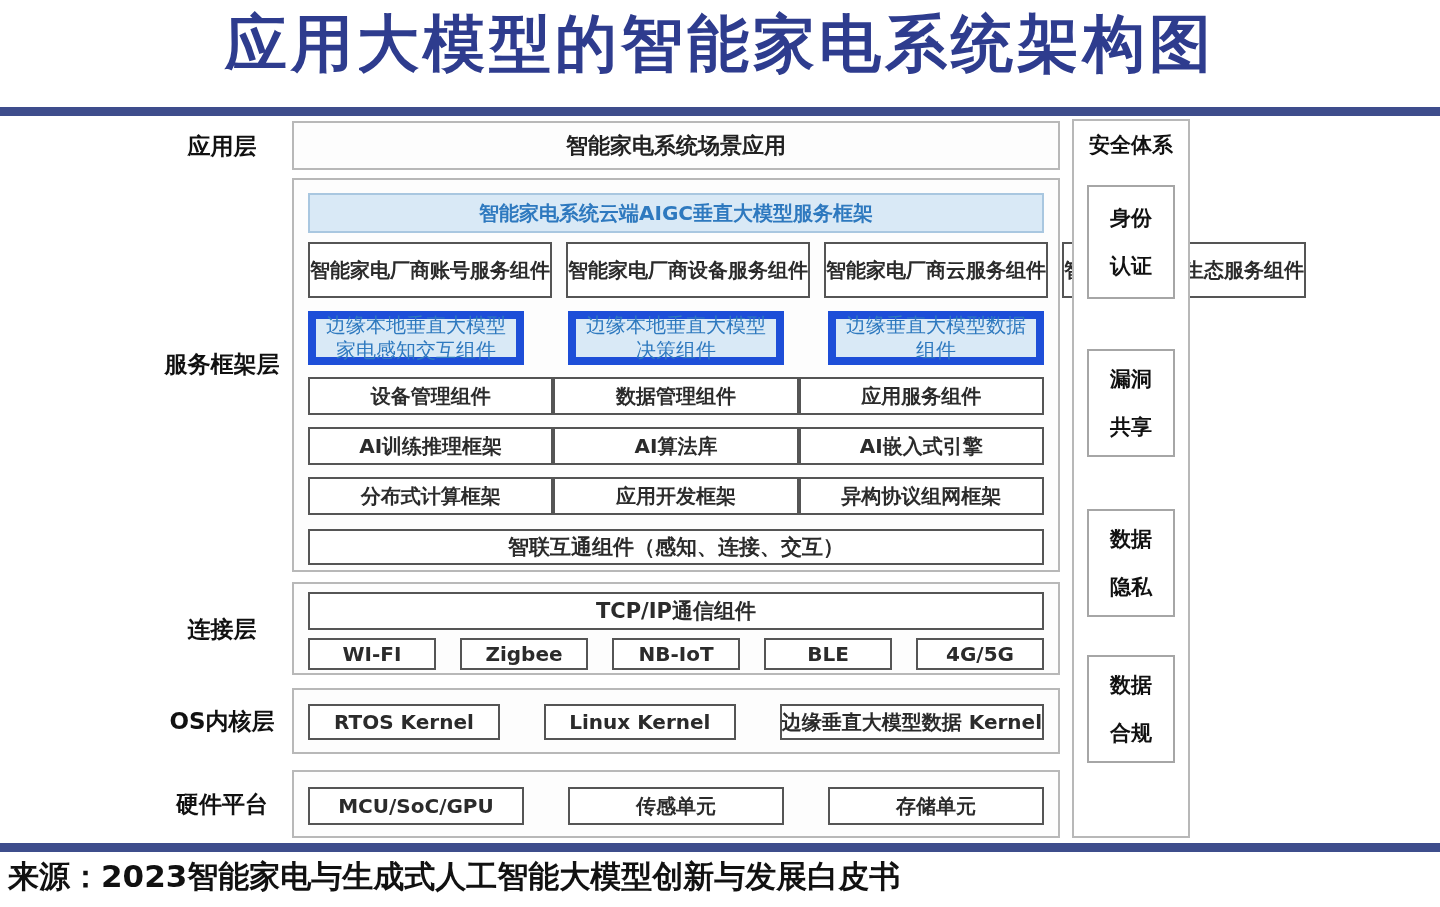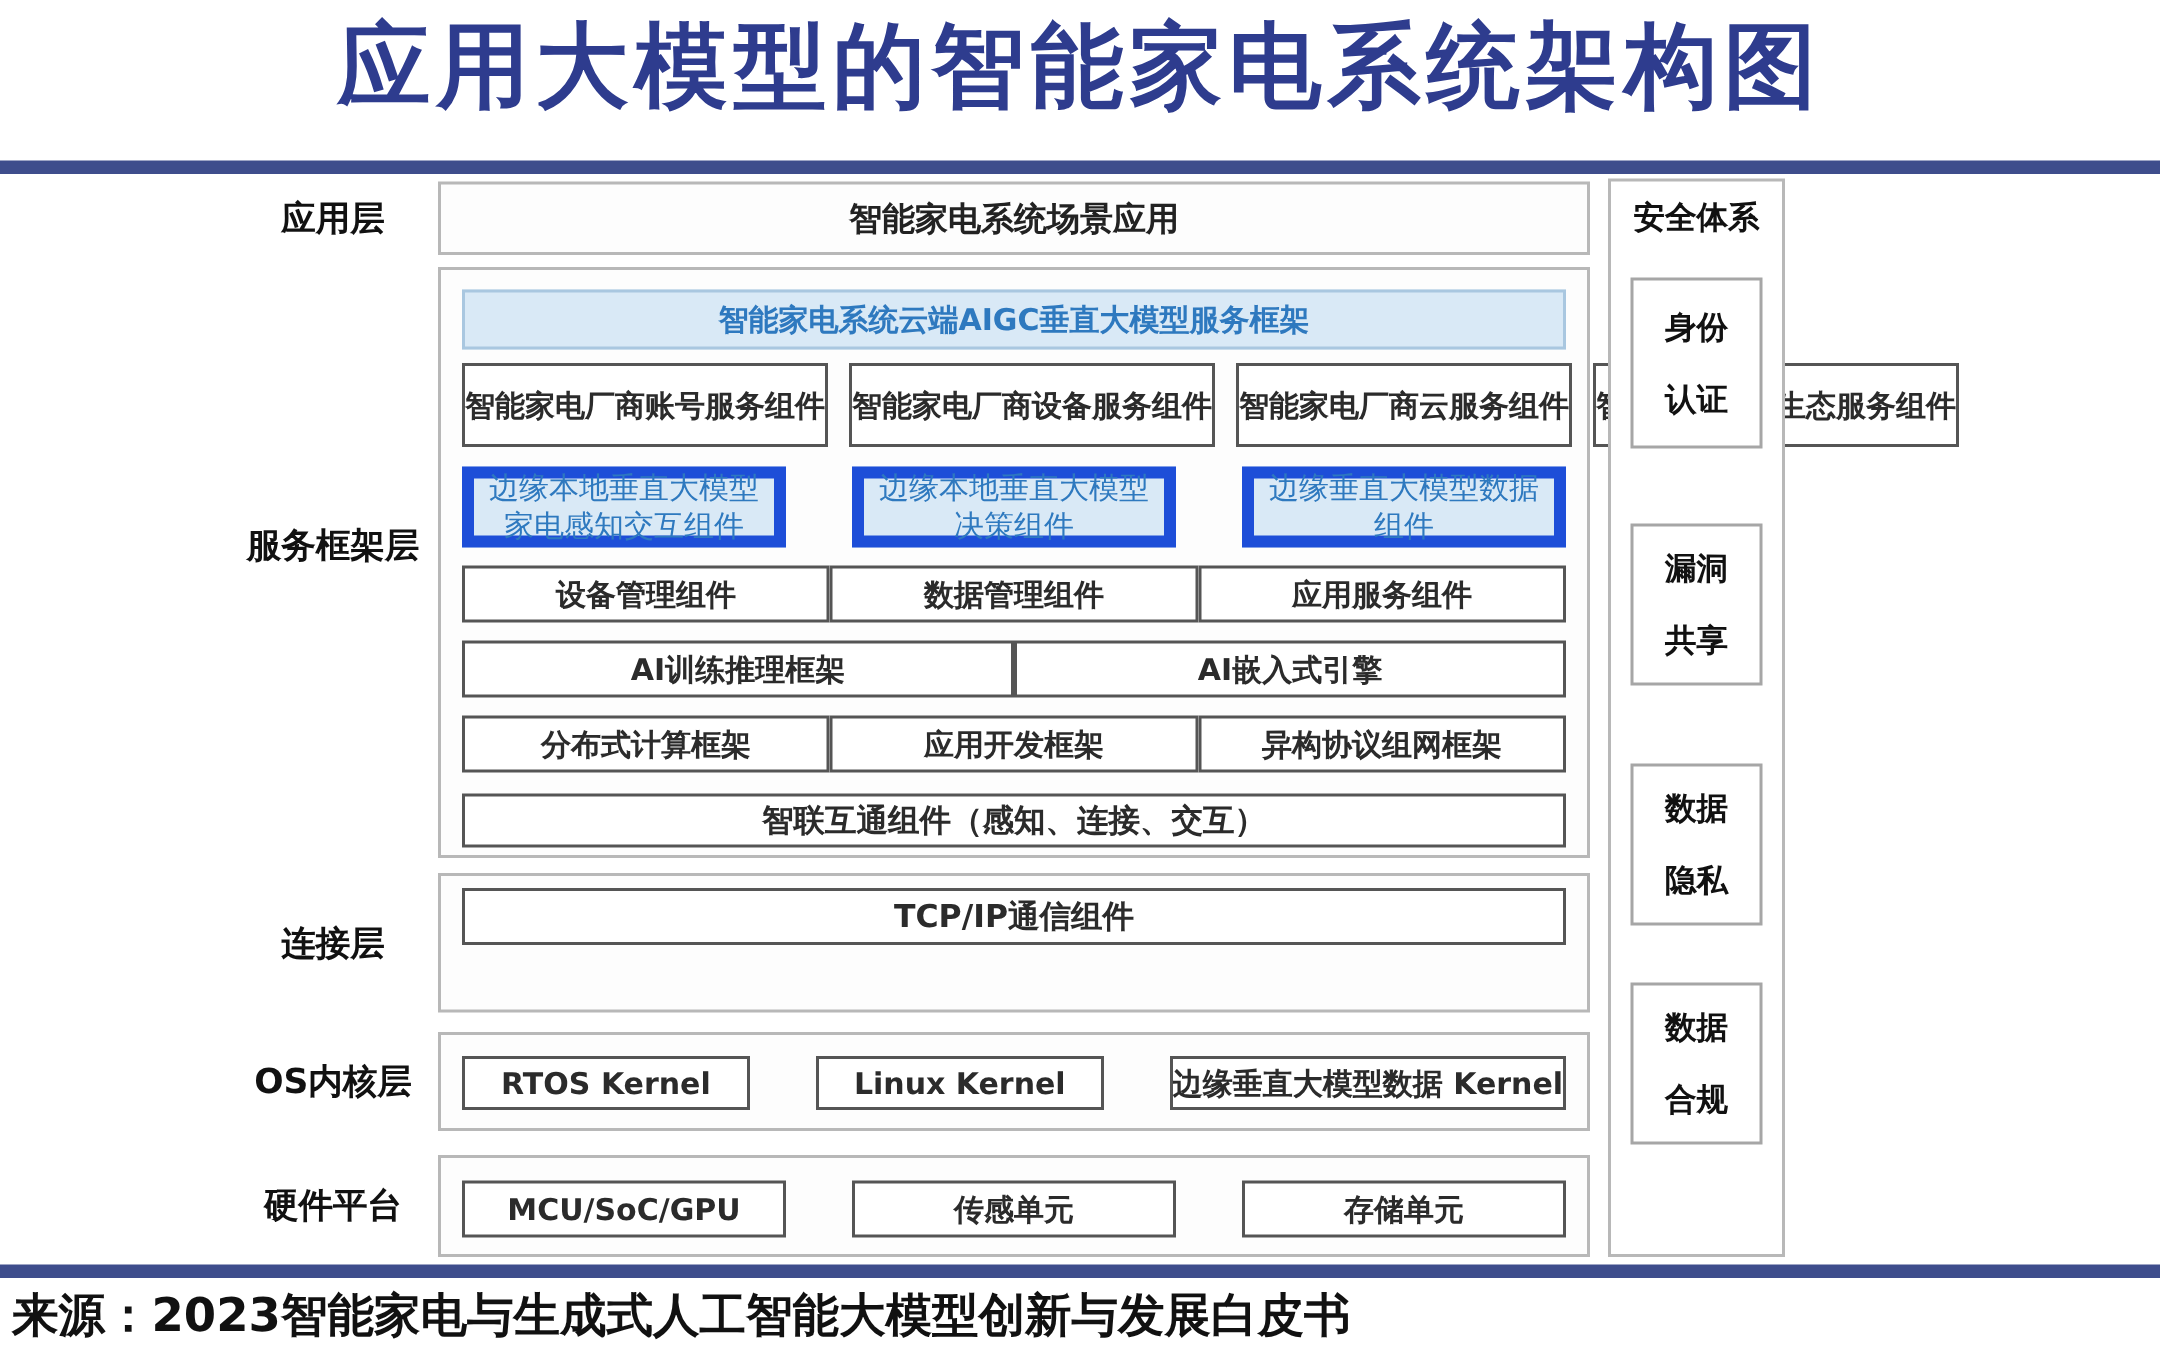--- a/index.html
+++ b/index.html
@@ -131,33 +131,41 @@
       </div>
     </div>
 
     <div class="row grid">
       <div class="wbox">设备管理组件</div>
       <div class="wbox">数据管理组件</div>
       <div class="wbox">应用服务组件</div>
     </div>
     <div class="row grid">
       <div class="wbox">AI训练推理框架</div>
+      <div class="wbox">AI算法库</div>
       <div class="wbox">AI嵌入式引擎</div>
     </div>
     <div class="row grid">
       <div class="wbox">分布式计算框架</div>
       <div class="wbox">应用开发框架</div>
       <div class="wbox">异构协议组网框架</div>
     </div>
 
     <div class="wbox wide">智联互通组件（感知、连接、交互）</div>
   </div>
 
   <div class="outer conn-box">
     <div class="wbox tcp">TCP/IP通信组件</div>
+    <div class="row protocols">
+      <div class="wbox">WI-FI</div>
+      <div class="wbox">Zigbee</div>
+      <div class="wbox">NB-IoT</div>
+      <div class="wbox">BLE</div>
+      <div class="wbox">4G/5G</div>
+    </div>
   </div>
 
   <div class="outer os-box">
     <div class="row kernels">
       <div class="wbox">RTOS Kernel</div>
       <div class="wbox">Linux Kernel</div>
       <div class="wbox">边缘垂直大模型数据 Kernel</div>
     </div>
   </div>
 

